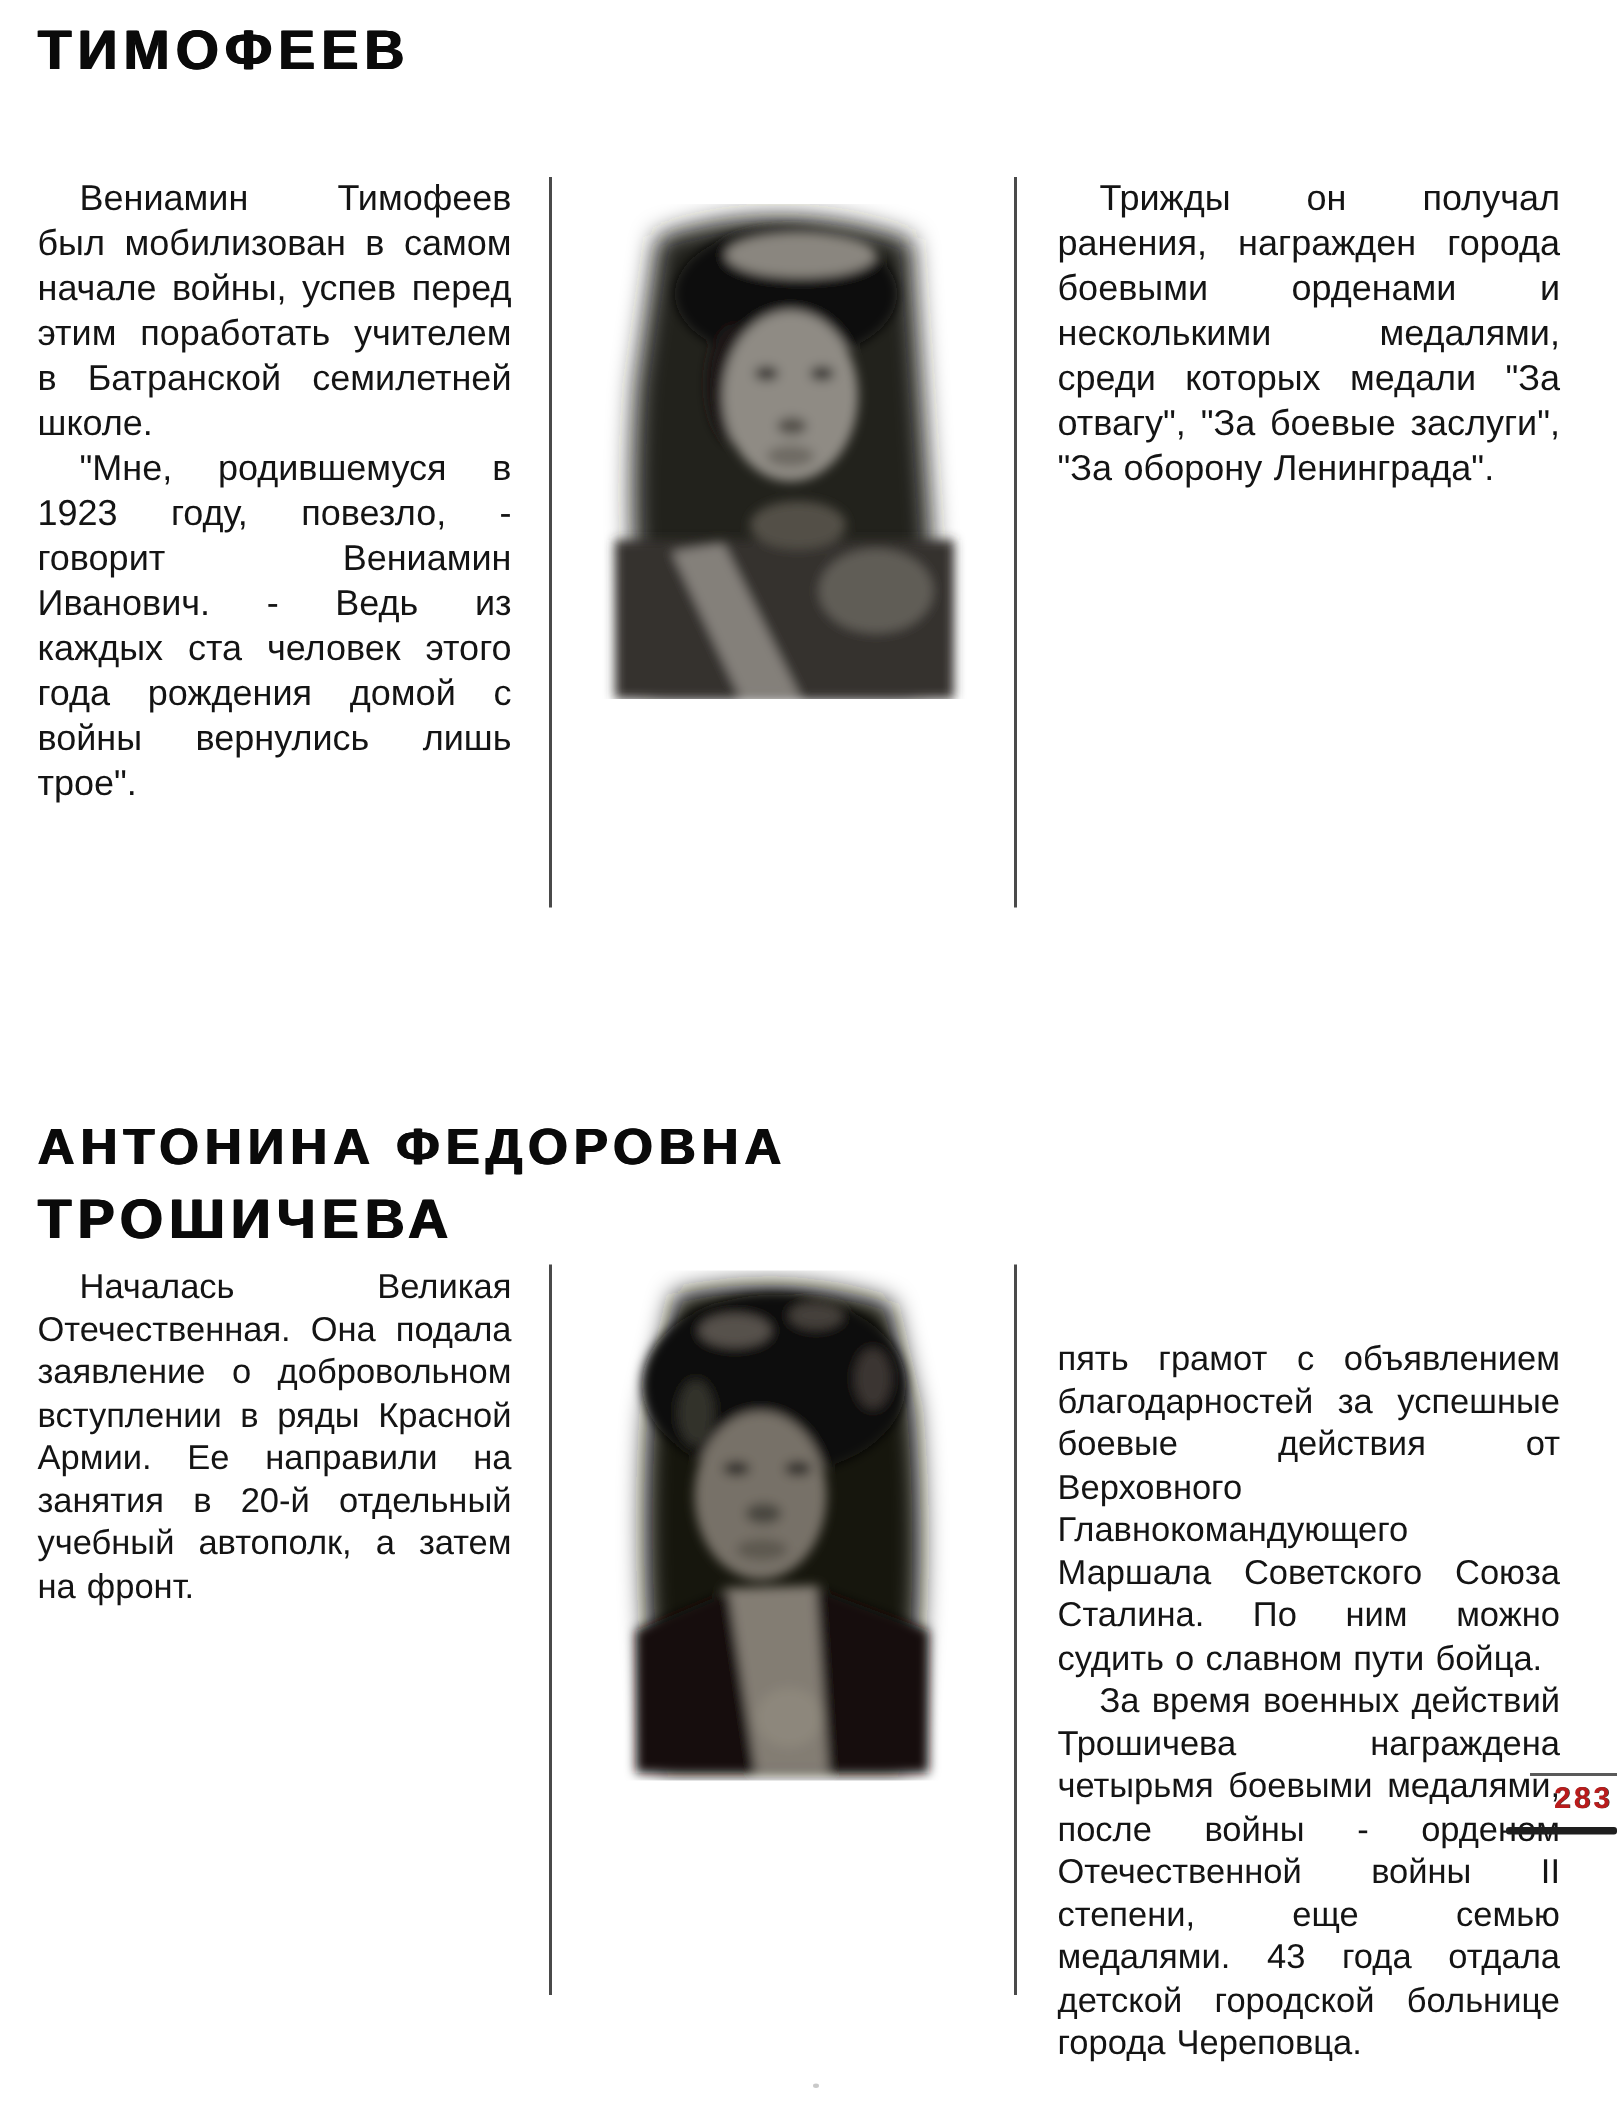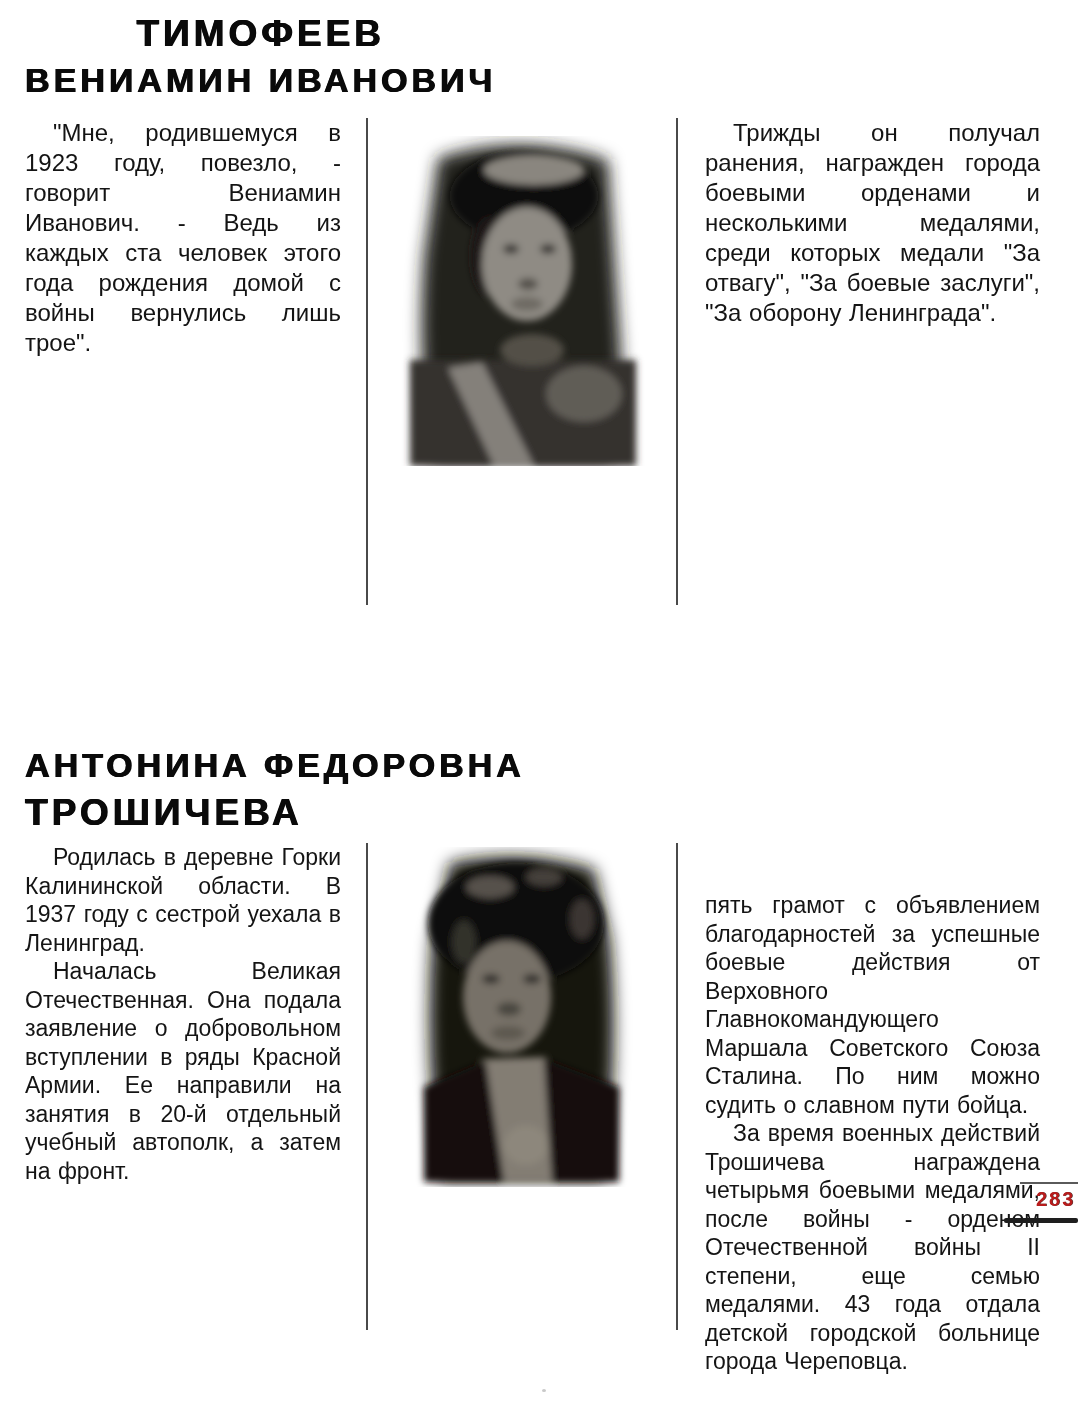--- a/index.html
+++ b/index.html
@@ -71,24 +71,24 @@
   svg { display: block; }
 </style>
 </head>
 <body>
 
 <main>
 
   <section>
     <h1 class="entry-title" style="top:10px;text-align:center;">
       <span class="t-line">ТИМОФЕЕВ</span>
-      <span class="t-line t-line2">ВЕНИАМИН ИВАНОВИЧ</span>
     </h1>
     <div class="entry-body entry1" style="top:118px;">
       <div class="col-left bio">
+        <p>Вениамин Тимофеев был мобилизован в самом начале войны, успев перед этим поработать учителем в Батранской семилетней школе.</p>
         <p>"Мне, родившемуся в 1923 году, повезло, - говорит Вениамин Иванович. - Ведь из каждых ста человек этого года рождения домой с войны вернулись лишь трое".</p>
       </div>
       <div class="col-mid">
         <div class="photo-frame">
           <svg width="253" height="330" viewBox="0 0 253 330">
             <defs>
               <filter id="pb1" x="-40%" y="-40%" width="180%" height="180%">
                   <feGaussianBlur stdDeviation="8"></feGaussianBlur>
                 </filter>
               <filter id="ps1" x="-60%" y="-60%" width="220%" height="220%">
@@ -121,21 +121,20 @@
     </div>
   </section>
 
   <section>
     <h1 class="entry-title" style="top:742px;">
       <span class="t-line t-line2">АНТОНИНА ФЕДОРОВНА</span>
       <span class="t-line">ТРОШИЧЕВА</span>
     </h1>
     <div class="entry-body entry2" style="top:843px;">
       <div class="col-left bio">
-        <p>Родилась в деревне Горки Калининской области. В 1937 году с сестрой уехала в Ленинград.</p>
         <p>Началась Великая Отечественная. Она подала заявление о добровольном вступлении в ряды Красной Армии. Ее направили на занятия в 20-й отдельный учебный автополк, а затем на фронт.</p>
       </div>
       <div class="col-mid">
         <div class="photo-frame">
           <svg width="257" height="340" viewBox="0 0 257 340">
             <defs>
               <filter id="pb2" x="-40%" y="-40%" width="180%" height="180%">
                   <feGaussianBlur stdDeviation="8"></feGaussianBlur>
                 </filter>
               <filter id="ps2" x="-60%" y="-60%" width="220%" height="220%">

